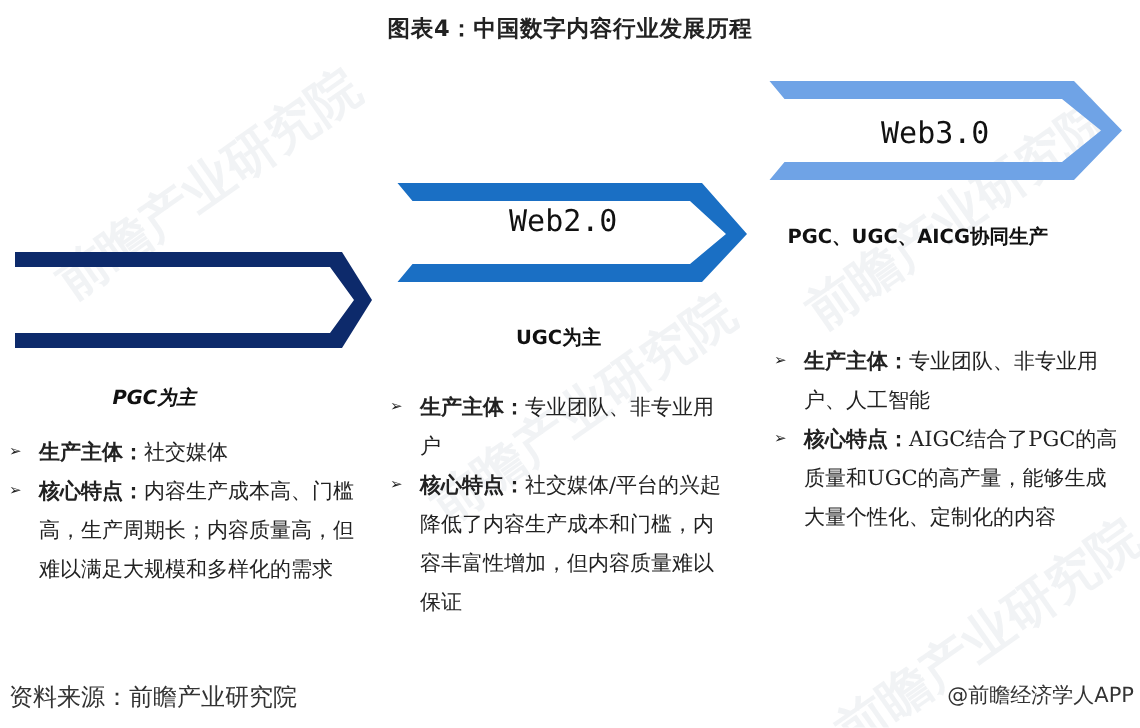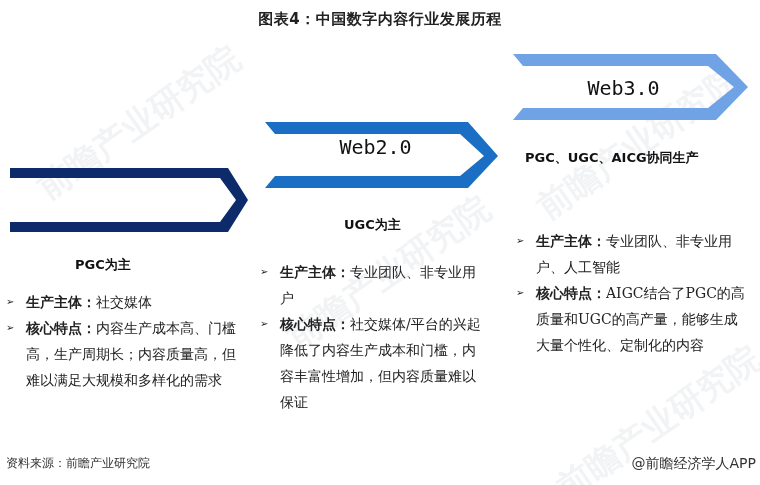--- a/index.html
+++ b/index.html
@@ -12,21 +12,21 @@
   .arrow { position:absolute; }
   .arrow svg { position:absolute; left:0; top:0; }
   .arrow-label { position:absolute; font-family:"DejaVu Sans Mono","Liberation Mono",monospace;
                  font-size:20px; color:#111; text-align:center; }
   .subhead { position:absolute; font-size:13px; font-weight:bold; color:#111; white-space:nowrap; }
   .list { position:absolute; font-family:"DejaVu Serif","Liberation Serif",serif; font-size:14px;
           line-height:26px; color:#222; }
   .item { position:relative; padding-left:22px; }
   .bullet { position:absolute; left:2px; top:0; font-size:10px; color:#222; }
   .key { font-weight:bold; }
-  .footer-left { position:absolute; left:6px; top:455px; font-size:12px; color:#333; }
+  .footer-left { position:absolute; left:6px; top:455px; font-size:16px; color:#333; }
   .footer-right { position:absolute; right:4px; top:455px; font-size:14px; color:#333; }
 </style>
 </head>
 <body>
 
 <div class="title">图表4：中国数字内容行业发展历程</div>
 
 <div class="watermark" style="left:20px;top:100px;">前瞻产业研究院</div>
 <div class="watermark" style="left:270px;top:250px;">前瞻产业研究院</div>
 <div class="watermark" style="left:520px;top:120px;">前瞻产业研究院</div>
@@ -45,21 +45,21 @@
   <div class="arrow-label" style="left:0;top:15px;width:225px;">Web2.0</div>
 </div>
 
 <div class="arrow" style="left:511px;top:52px;width:245px;height:70px;">
   <svg width="245" height="70">
     <polygon points="2,2 205,2 237,35 205,68 2,68 12,56 197,56 223,35 197,14 12,14" fill="#6fa3e6"></polygon>
   </svg>
   <div class="arrow-label" style="left:0;top:24px;width:225px;">Web3.0</div>
 </div>
 
-<div class="subhead" style="left:75px;top:256px;">PGC为主</div>
+<div class="subhead" style="left:75px;top:256px;font-style:italic;">PGC为主</div>
 <div class="subhead" style="left:344px;top:216px;">UGC为主</div>
 <div class="subhead" style="left:525px;top:149px;">PGC、UGC、AICG协同生产</div>
 
 <div class="list" style="left:4px;top:289px;width:236px;">
   <div class="item">
     <span class="bullet">➢</span>
     <span class="key">生产主体：</span><span>社交媒体</span>
   </div>
   <div class="item">
     <span class="bullet">➢</span>

